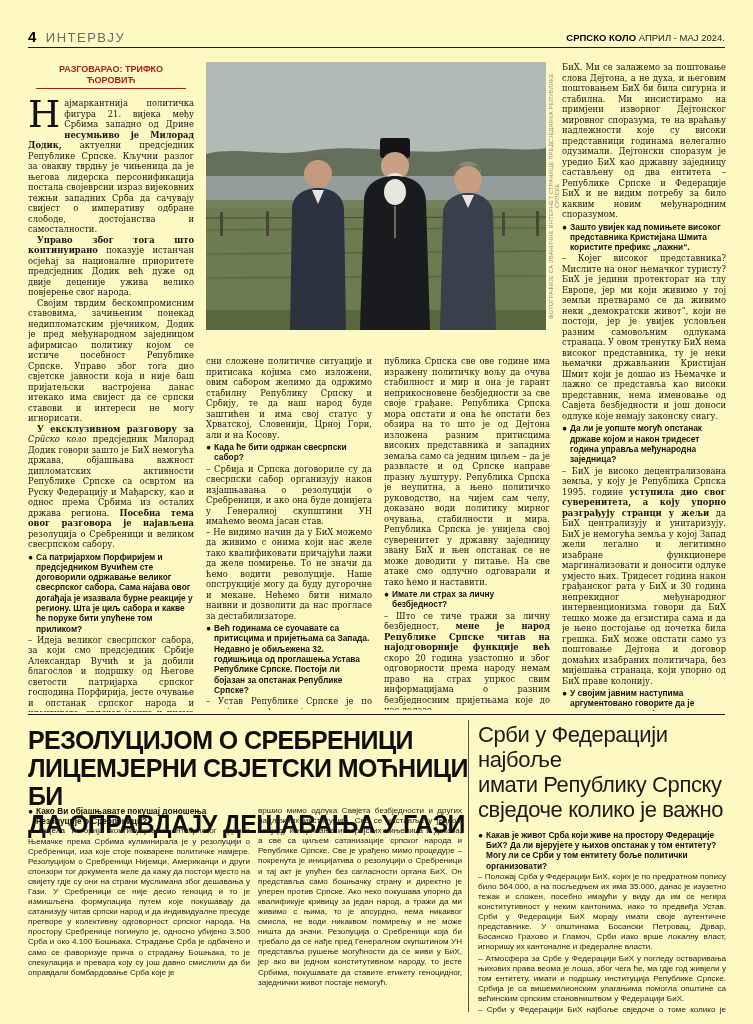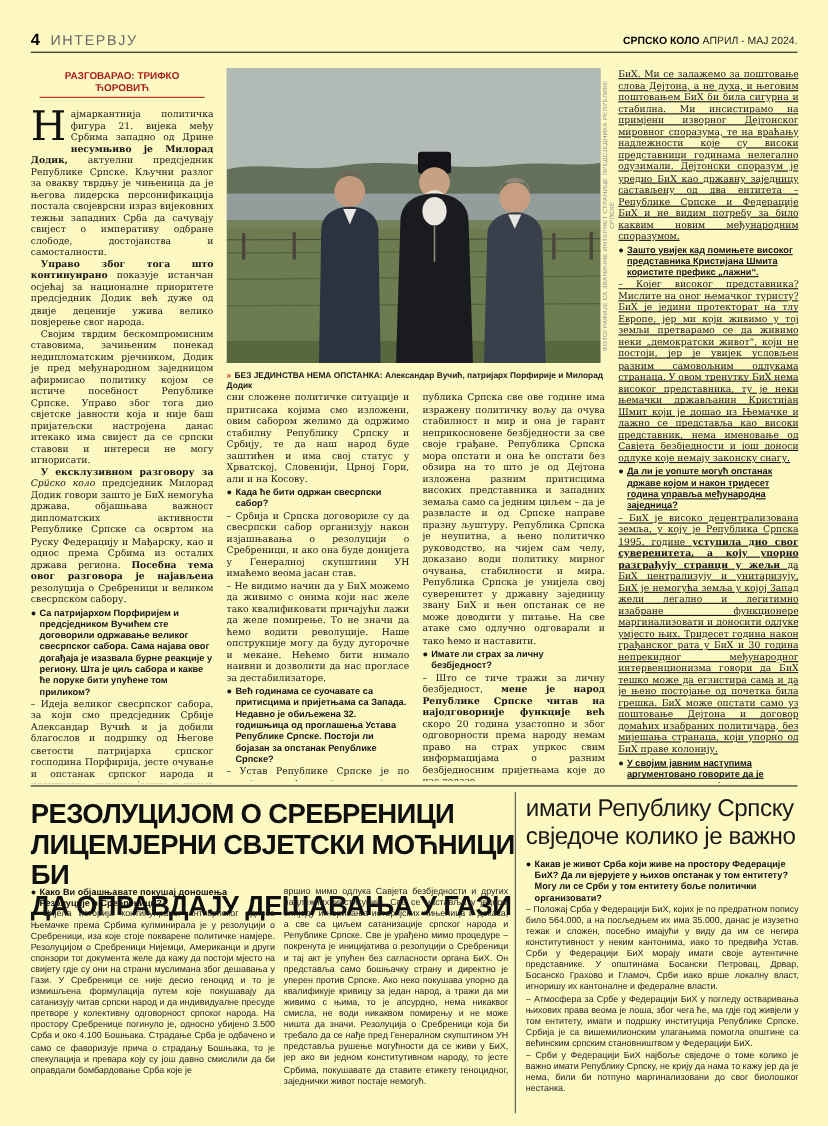--- a/index.html
+++ b/index.html
@@ -22,21 +22,21 @@
           text-align:center;border-bottom:1.4px solid #a8201a;padding-bottom:3px;margin:2px 8px 9px 8px;text-indent:0;}
   .dropcap{float:left;font-size:37px;line-height:30px;padding:2px 4px 0 0;font-family:"DejaVu Serif",serif;color:#111;}
   .q{font-family:"Liberation Sans",sans-serif;font-weight:bold;font-size:8.4px;line-height:10.3px;
      text-align:left;text-indent:0 !important;padding-left:8px;margin:2px 0 1px 0 !important;position:relative;}
   .q .bullet{position:absolute;left:0;top:0;}
   .it{font-style:italic;}
 
   #col1{left:28px;top:62px;height:650px;}
   #col2{left:206px;top:356px;width:166px;height:354px;}
   #col3{left:384px;top:356px;width:166px;height:354px;}
-  #col4{left:562px;top:62px;width:164px;height:650px;text-decoration:underline;}
+  #col4{left:562px;top:62px;width:164px;height:650px;}
 
   
   .photo{position:absolute;left:206px;top:62px;width:340px;height:268px;overflow:hidden;background:#aeb6ad;}
   .photo svg{display:block;}
   .photo-credit{position:absolute;left:548px;top:62px;height:268px;width:11px;
         font-family:"Liberation Sans",sans-serif;font-size:5.6px;color:#8a8a8a;
         writing-mode:vertical-rl;transform:rotate(180deg);text-align:center;letter-spacing:.3px;overflow:hidden;}
   .caption{position:absolute;left:206px;top:337px;width:352px;font-family:"Liberation Sans",sans-serif;
         font-size:7.6px;font-weight:bold;color:#1a1a1a;}
   .caption .mark{color:#c2340f;margin-right:3px;}
@@ -120,24 +120,20 @@
       <ellipse cx="189" cy="130" rx="11" ry="13" fill="#e9e6df"></ellipse>
       <line x1="189" y1="144" x2="189" y2="176" stroke="#8f8f77" stroke-width="1.4"></line>
 
       <circle cx="262" cy="118" r="14" fill="#c79e82"></circle>
       <path d="M248,114 a14,14 0 0,1 28,-1 l-4,-9 -21,0 Z" fill="#8c8578"></path>
       <path d="M234,268 L237,152 C237,138 250,131 262,131 C274,131 287,138 287,152 L290,268 Z" fill="#39404b"></path>
       <path d="M256,133 L262,146 L268,133 Z" fill="#e8e6e2"></path>
     </svg>
   </div>
   <div class="photo-credit">ФОТОГРАФИЈЕ СА ЗВАНИЧНЕ ИНТЕРНЕТ СТРАНИЦЕ ПРЕДСЈЕДНИКА РЕПУБЛИКЕ СРПСКЕ</div>
-  <div class="caption">
-    <span class="mark">»</span><span>БЕЗ ЈЕДИНСТВА НЕМА ОПСТАНКА:</span>
-    <span>Александар Вучић, патријарх Порфирије и Милорад Додик</span>
-  </div>
 
   <div class="col" id="col2">
     <p class="ni">сни сложене политичке ситуације и притисака којима смо изложени, овим сабором желимо да одржимо стабилну Републику Српску и Србију, те да наш народ буде заштићен и има свој статус у Хрватској, Словенији, Црној Гори, али и на Косову.</p>
     <p class="q"><span class="bullet">●</span><span>Када ће бити одржан свесрпски сабор?</span></p>
     <p class="ni">– Србија и Српска договориле су да свесрпски сабор организују након изјашњавања о резолуцији о Сребреници, и ако она буде донијета у Генералној скупштини УН имаћемо веома јасан став.</p>
     <p class="ni">– Не видимо начин да у БиХ можемо да живимо с онима који нас желе тако квалификовати причајући лажи да желе помирење. То не значи да ћемо водити револуције. Наше опструкције могу да буду дугорочне и мекане. Нећемо бити нимало наивни и дозволити да нас прогласе за дестабилизаторе.</p>
     <p class="q"><span class="bullet">●</span><span>Већ годинама се суочавате са притисцима и пријетњама са Запада. Недавно је обиљежена 32. годишњица од проглашења Устава Републике Српске. Постоји ли бојазан за опстанак Републике Српске?</span></p>
     <p class="ni">– Устав Републике Српске је по самој дефиницији највиши политички и правни акт, темељ постојања Републике Српске, чијим је доношењем успостављен комплетан политички и правни систем који је Српској дао све елементе државности. Ре-</p>
   </div>
 
@@ -169,20 +165,21 @@
   <div class="sreb-colA bt">
     <p class="bq"><span class="bullet">●</span><span>Како Ви објашњавате покушај доношења Резолуције о Сребреници?</span></p>
     <p>– Цијела историја континуираног антисрпског односа Њемачке према Србима кулминирала је у резолуцији о Сребреници, иза које стоје покварене политичке намјере. Резолуцијом о Сребреници Нијемци, Американци и други спонзори тог документа желе да кажу да постоји мјесто на свијету гдје су они на страни муслимана због дешавања у Гази. У Сребреници се није десио геноцид и то је измишљена формулација путем које покушавају да сатанизују читав српски народ и да индивидуалне пресуде претворе у колективну одговорност српског народа. На простору Сребренице погинуло је, односно убијено 3.500 Срба и око 4.100 Бошњака. Страдање Срба је одбачено и само се фаворизује прича о страдању Бошњака, то је спекулација и превара коју су још давно смислили да би оправдали бомбардовање Срба које је</p>
   </div>
   <div class="sreb-colB bt">
     <p>вршио мимо одлука Савјета безбједности и других надлежних институција. Све се наставља у једном слиједу игнорисања историјских чињеница и доказа, а све са циљем сатанизације српског народа и Републике Српске. Све је урађено мимо процедуре – покренута је иницијатива о резолуцији о Сребреници и тај акт је упућен без сагласности органа БиХ. Он представља само бошњачку страну и директно је уперен против Српске. Ако неко покушава упорно да квалификује кривицу за један народ, а тражи да ми живимо с њима, то је апсурдно, нема никаквог смисла, не води никаквом помирењу и не може ништа да значи. Резолуција о Сребреници која би требало да се нађе пред Генералном скупштином УН представља рушење могућности да се живи у БиХ, јер ако ви једном конститутивном народу, то јесте Србима, покушавате да ставите етикету геноцидног, заједнички живот постаје немогућ.</p>
   </div>
 
   <div class="fed">
     <div class="fed-head">
+      <div>Срби у Федерацији најбоље</div>
       <div>имати Републику Српску</div>
       <div>свједоче колико је важно</div>
     </div>
     <div class="bt">
       <p class="bq"><span class="bullet">●</span><span>Какав је живот Срба који живе на простору Федерације БиХ? Да ли вјерујете у њихов опстанак у том ентитету? Могу ли се Срби у том ентитету боље политички организовати?</span></p>
       <p>– Положај Срба у Федерацији БиХ, којих је по предратном попису било 564.000, а на посљедњем их има 35.000, данас је изузетно тежак и сложен, посебно имајући у виду да им се негира конститутивност у неким кантонима, иако то предвиђа Устав. Срби у Федерацији БиХ морају имати своје аутентичне представнике. У општинама Босански Петровац, Дрвар, Босанско Грахово и Гламоч, Срби иако врше локалну власт, игноришу их кантоналне и федералне власти.</p>
       <p>– Атмосфера за Србе у Федерацији БиХ у погледу остваривања њихових права веома је лоша, због чега ће, ма гдје год живјели у том ентитету, имати и подршку институција Републике Српске. Србија је са вишемилионским улагањима помогла општине са већинским српским становништвом у Федерацији БиХ.</p>
       <p>– Срби у Федерацији БиХ најбоље свједоче о томе колико је важно имати Републику Српску, не крију да нама то кажу јер да је нема, били би потпуно маргинализовани до свог биолошког нестанка.</p>
     </div>
   </div>

